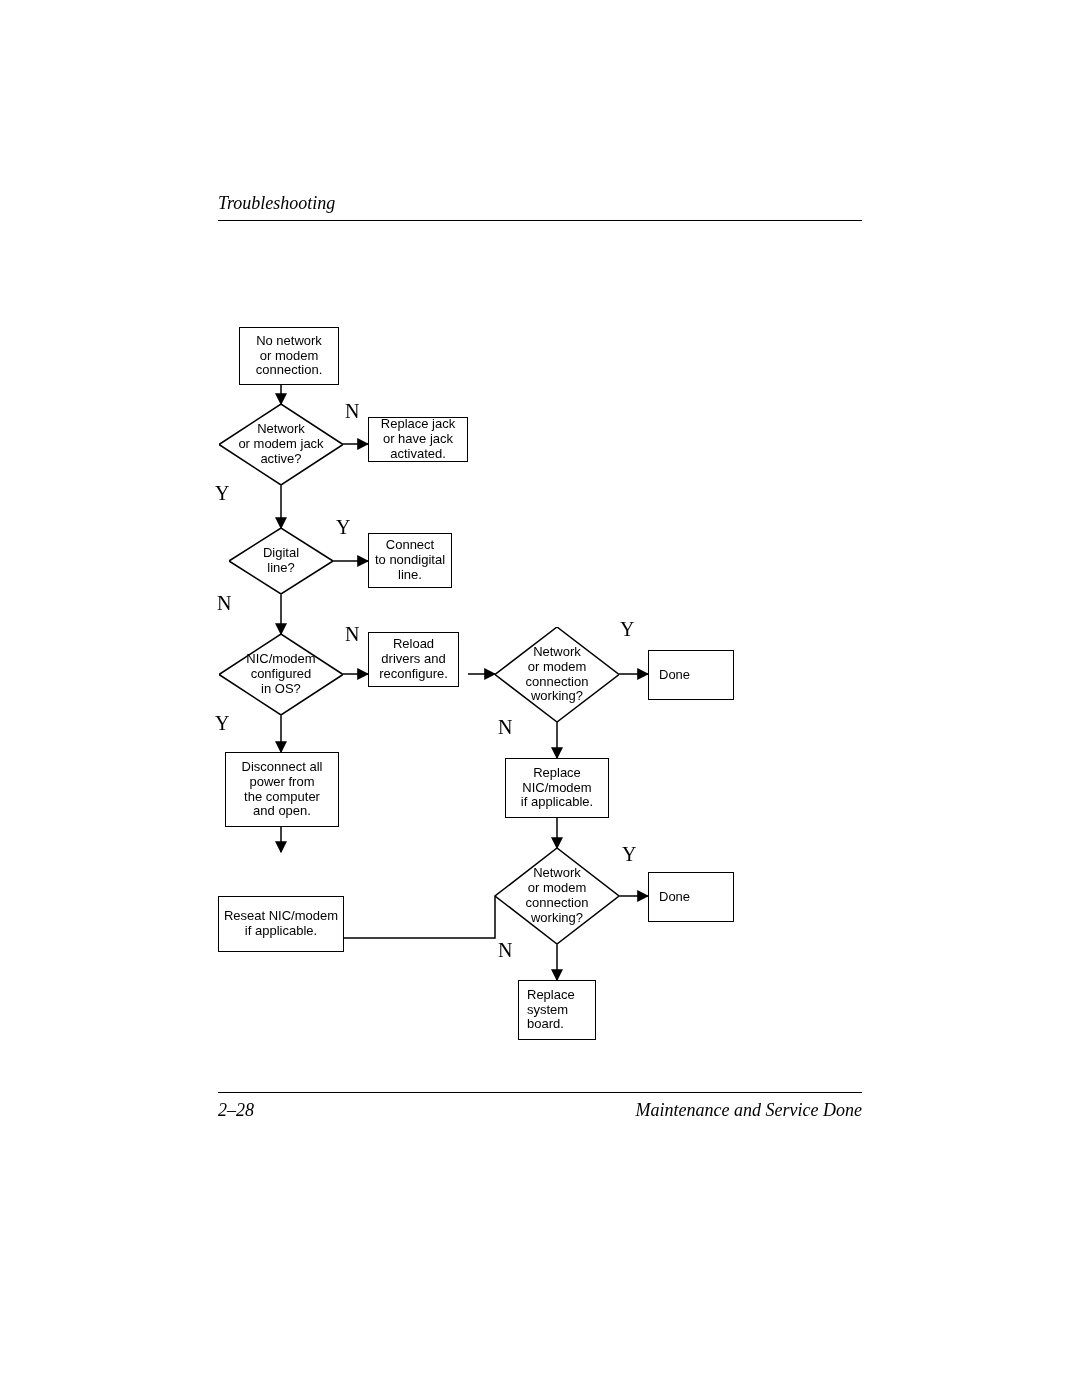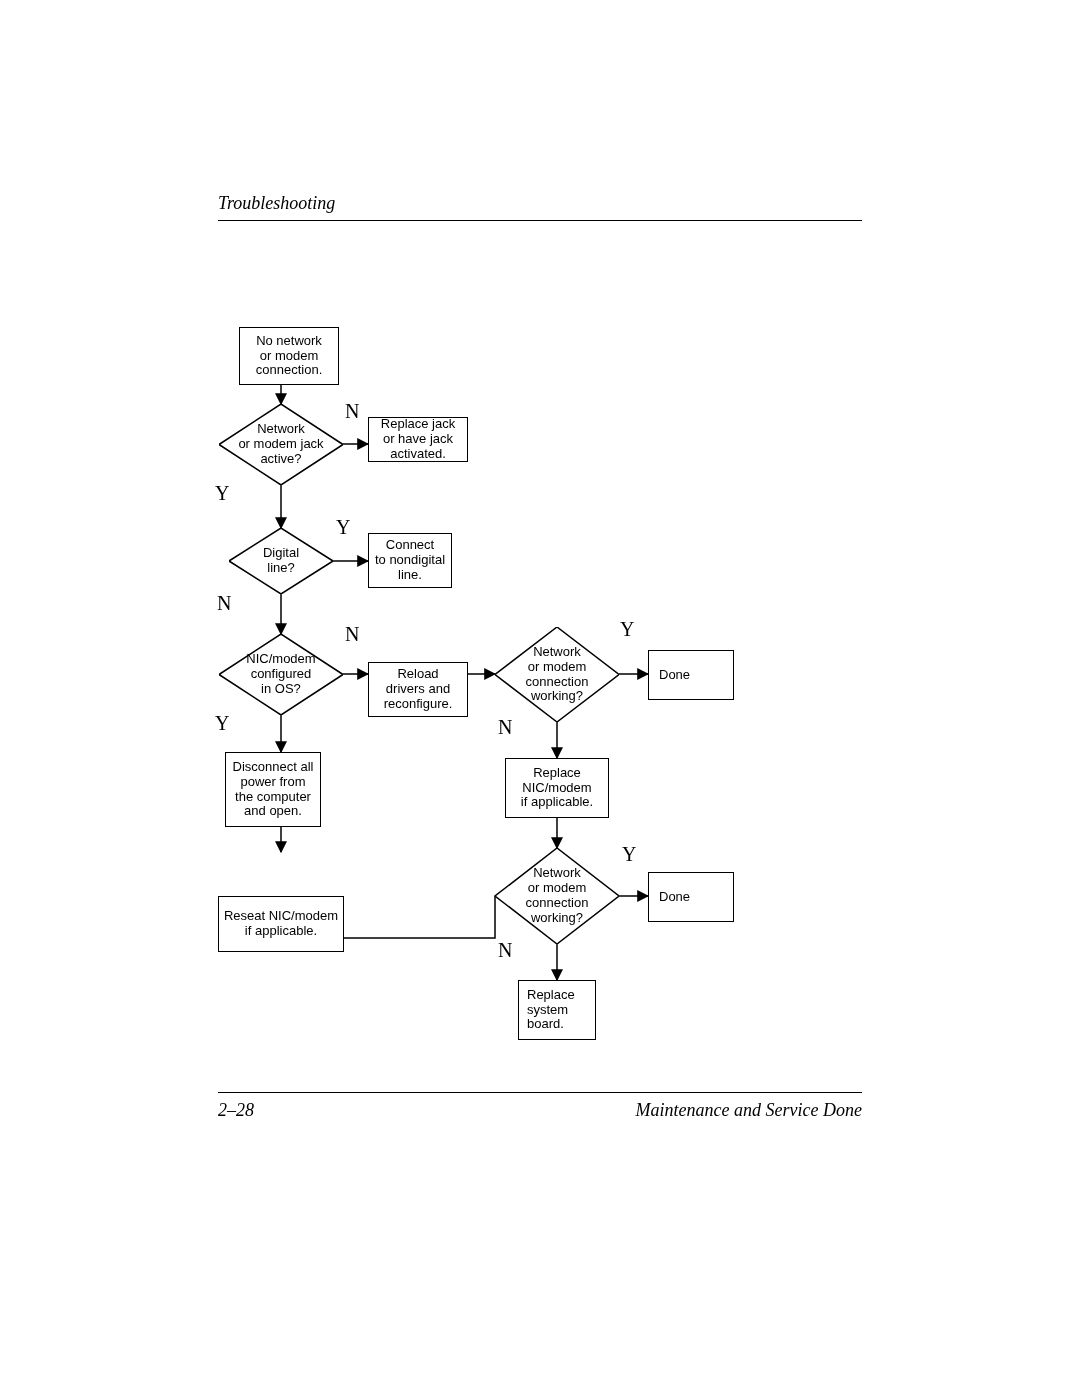--- a/index.html
+++ b/index.html
@@ -163,36 +163,36 @@
     <div class="fc-inner">Connect<br>to nondigital<br>line.</div>
   </div>
 
   <div class="diamond" style="left:219px; top:634px; width:124px; height:81px;">
     <svg width="124" height="81">
         <polygon points="62,0 124,40.5 62,81 0,40.5" fill="#fff" stroke="#000" stroke-width="1.5"></polygon>
       </svg>
     <div class="dlabel">NIC/modem<br>configured<br>in OS?</div>
   </div>
 
-  <div class="fc" style="left:368px; top:662px; width:100px; height:55px;justify-content:center;">
+  <div class="fc" style="left:368px; top:632px; width:91px; height:55px;justify-content:center;">
     <div class="fc-inner">Reload<br>drivers and<br>reconfigure.</div>
   </div>
 
   <div class="diamond" style="left:495px; top:627px; width:124px; height:95px;">
     <svg width="124" height="95">
         <polygon points="62,0 124,47.5 62,95 0,47.5" fill="#fff" stroke="#000" stroke-width="1.5"></polygon>
       </svg>
     <div class="dlabel">Network<br>or modem<br>connection<br>working?</div>
   </div>
 
   <div class="fc" style="left:648px; top:650px; width:86px; height:50px; text-align:left; padding-left:10px;">
     <div class="fc-inner" style="text-align:left;">Done</div>
   </div>
 
-  <div class="fc" style="left:225px; top:752px; width:96px; height:75px;">
+  <div class="fc" style="left:225px; top:752px; width:114px; height:75px;">
     <div class="fc-inner">Disconnect all<br>power from<br>the computer<br>and open.</div>
   </div>
 
   <div class="fc" style="left:218px; top:896px; width:126px; height:56px;">
     <div class="fc-inner">Reseat NIC/modem<br>if applicable.</div>
   </div>
 
   <div class="fc" style="left:505px; top:758px; width:104px; height:60px;">
     <div class="fc-inner">Replace<br>NIC/modem<br>if applicable.</div>
   </div>

